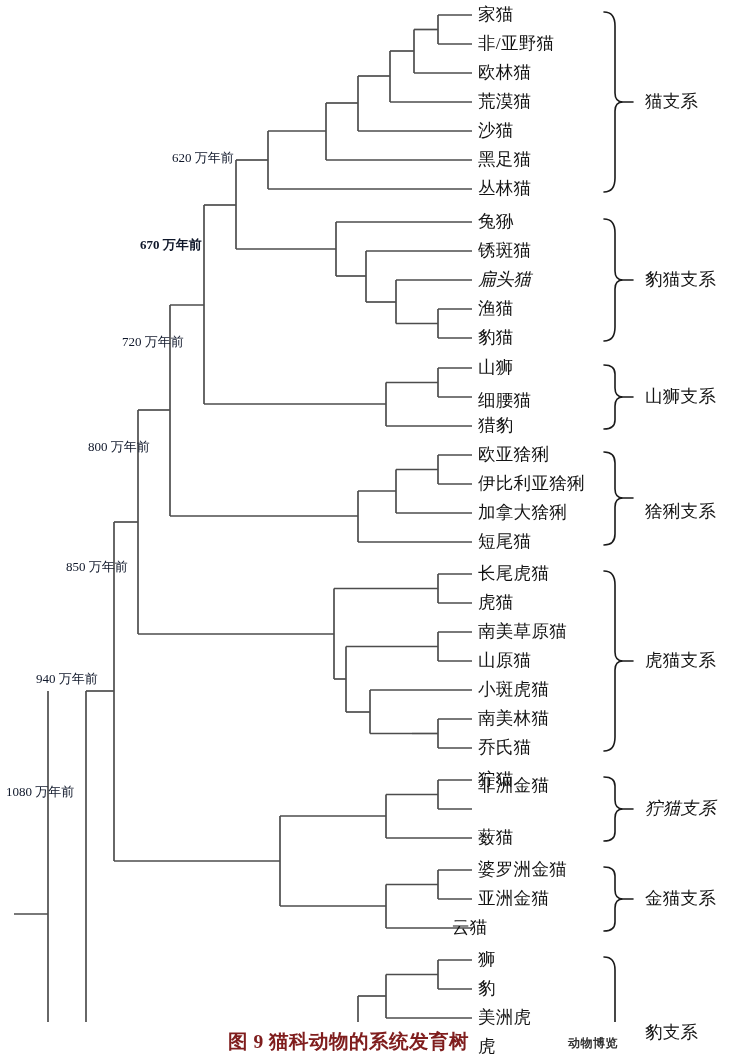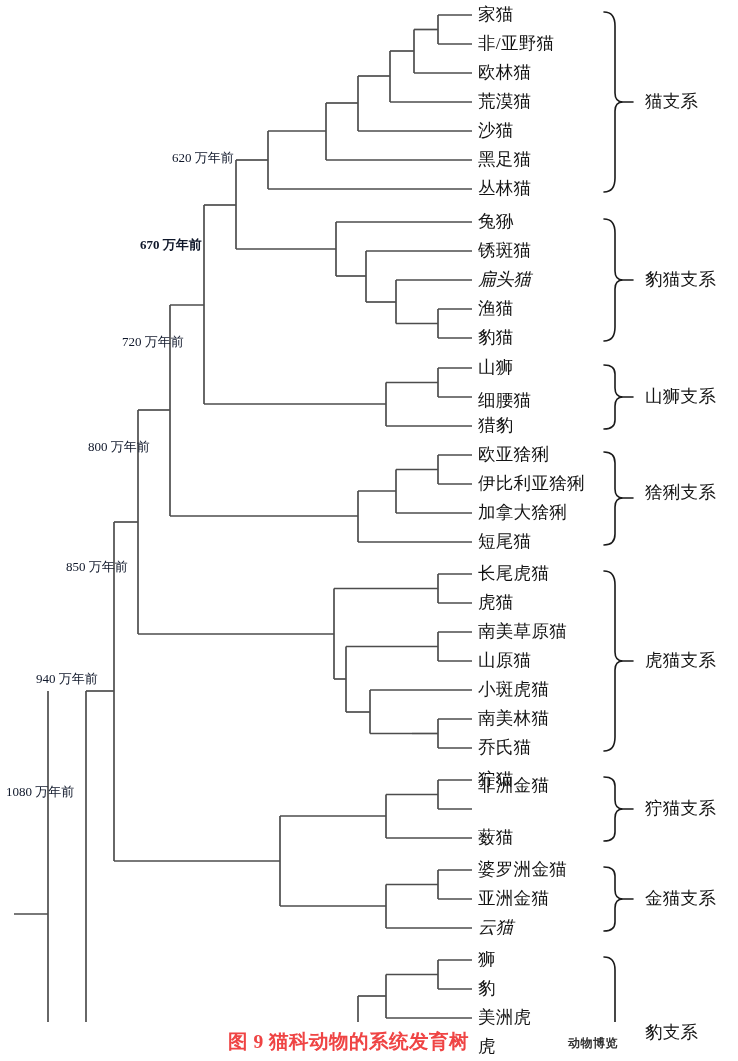--- a/index.html
+++ b/index.html
@@ -56,21 +56,21 @@
     height: 39px;
   }
   #caption-title {
     position: absolute;
     left: 228px;
     top: 6px;
     font-size: 19.5px;
     font-weight: bold;
     letter-spacing: 0.5px;
     white-space: nowrap;
-    color: #ef4444;
+    color: #7f1d1d;
   }
   #caption-source {
     position: absolute;
     left: 568px;
     top: 13px;
     font-size: 12px;
     letter-spacing: 0.5px;
     white-space: nowrap;
     color: #333333;
     font-weight: bold;
@@ -269,32 +269,32 @@
   <div class="tip-label" style="left:478px; top:623px;">南美草原猫</div>
   <div class="tip-label" style="left:478px; top:652px;">山原猫</div>
   <div class="tip-label" style="left:478px; top:681px;">小斑虎猫</div>
   <div class="tip-label" style="left:478px; top:710px;">南美林猫</div>
   <div class="tip-label" style="left:478px; top:739px;">乔氏猫</div>
   <div class="tip-label" style="left:478px; top:771px;">狞猫</div>
   <div class="tip-label" style="left:478px; top:777px;">非洲金猫</div>
   <div class="tip-label" style="left:478px; top:829px;">薮猫</div>
   <div class="tip-label" style="left:478px; top:861px;">婆罗洲金猫</div>
   <div class="tip-label" style="left:478px; top:890px;">亚洲金猫</div>
-  <div class="tip-label" style="left:478px; top:919px;font-style:italic;">云猫</div>
+  <div class="tip-label" style="left:452px; top:919px;">云猫</div>
   <div class="tip-label" style="left:478px; top:951px;">狮</div>
   <div class="tip-label" style="left:478px; top:980px;">豹</div>
   <div class="tip-label" style="left:478px; top:1009px;">美洲虎</div>
   <div class="tip-label" style="left:478px; top:1038px;">虎</div>
 
   <div class="clade-label" style="left:645px; top:93px;text-align:center;">猫支系</div>
   <div class="clade-label" style="left:645px; top:271px;">豹猫支系</div>
   <div class="clade-label" style="left:645px; top:388px;">山狮支系</div>
-  <div class="clade-label" style="left:645px; top:484px;">猞猁支系</div>
+  <div class="clade-label" style="left:645px; top:503px;">猞猁支系</div>
   <div class="clade-label" style="left:645px; top:652px;">虎猫支系</div>
-  <div class="clade-label" style="left:645px; top:800px;">狞猫支系</div>
+  <div class="clade-label" style="left:645px; top:800px;font-style:italic;">狞猫支系</div>
   <div class="clade-label" style="left:645px; top:890px;">金猫支系</div>
   <div class="clade-label" style="left:645px; top:1024px;">豹支系</div>
 
   <div class="time-label" style="left:172px; top:151px;">620 万年前</div>
   <div class="time-label" style="left:140px; top:238px;font-weight:bold;">670 万年前</div>
   <div class="time-label" style="left:122px; top:335px;">720 万年前</div>
   <div class="time-label" style="left:88px;  top:440px;">800 万年前</div>
   <div class="time-label" style="left:66px;  top:560px;">850 万年前</div>
   <div class="time-label" style="left:36px;  top:672px;">940 万年前</div>
   <div class="time-label" style="left:6px;   top:785px;">1080 万年前</div>

